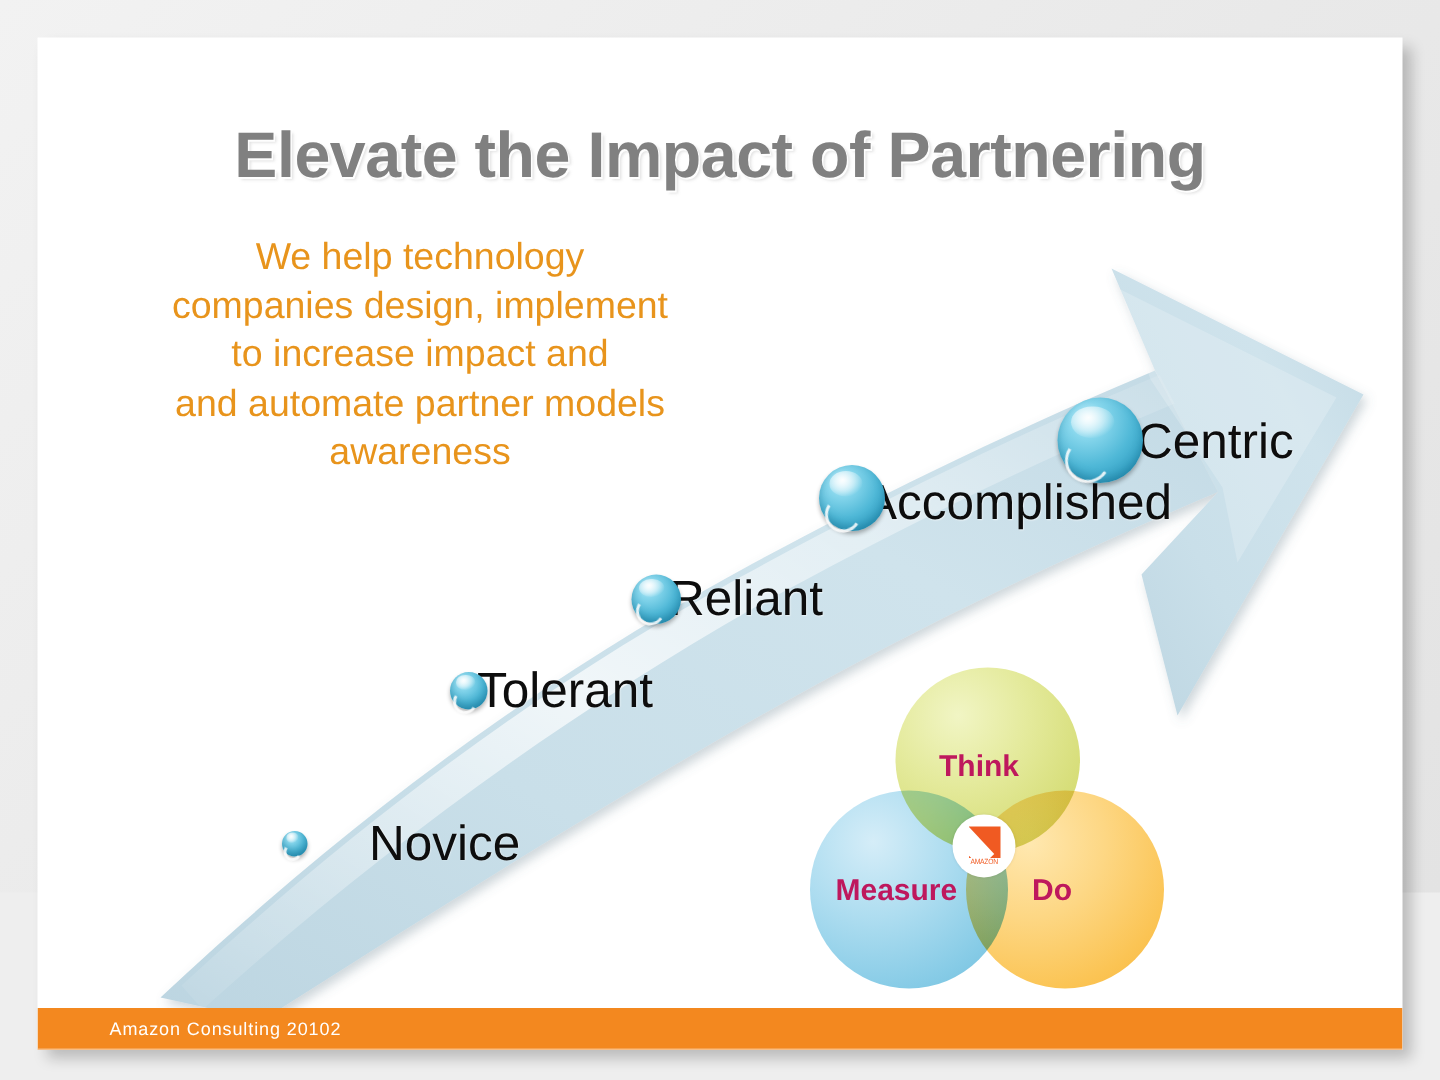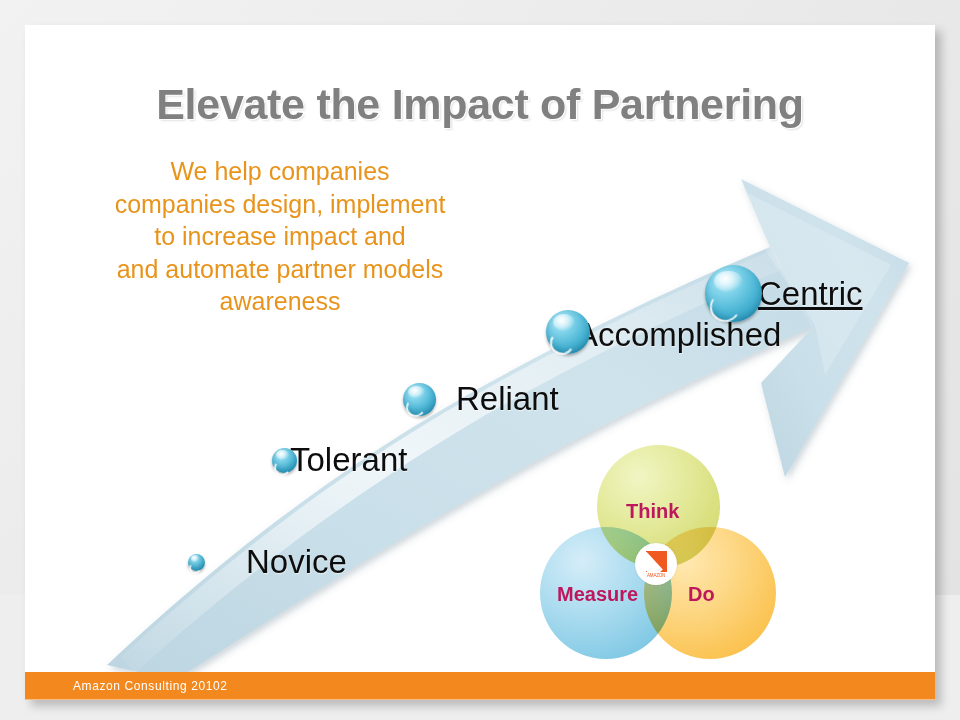--- a/index.html
+++ b/index.html
@@ -104,36 +104,36 @@
   }
   .stage-label {
     font-size: 33px;
     color: #0d0d0d;
     white-space: nowrap;
     margin-left: -6px;
     text-shadow: 0.5px 0.5px 1px rgba(255,255,255,0.6);
   }
 
   #stage-novice        { left: 163px; top: 518px; gap: 44px; }
-  #stage-tolerant      { left: 247px; top: 416px; text-align: center; }
-  #stage-reliant       { left: 378px; top: 355px; gap: 28px; }
+  #stage-tolerant      { left: 275px; top: 416px; text-align: center; }
+  #stage-reliant       { left: 396px; top: 355px; }
   #stage-accomplished  { left: 521px; top: 285px; }
   #stage-centric       { left: 680px; top: 240px; }
 
   #stage-novice       .stage-bead { width: 17px;  height: 17px; }
   #stage-tolerant     .stage-bead { width: 25px;  height: 25px; }
   #stage-reliant      .stage-bead { width: 33px;  height: 33px; }
   #stage-accomplished .stage-bead { width: 44px;  height: 44px; }
   #stage-centric      .stage-bead { width: 57px;  height: 57px; }
 
   #stage-novice        .stage-label { align-self: flex-end; margin-left: -3px; }
   #stage-tolerant      .stage-label { align-self: flex-end; margin-left: -7px; }
   #stage-reliant       .stage-label { align-self: flex-end; margin-left: -8px; }
   #stage-accomplished  .stage-label { align-self: flex-end; margin-left: -14px; }
-  #stage-centric       .stage-label { align-self: center;   margin-left: -4px; text-decoration: underline; }
+  #stage-centric       .stage-label { align-self: center;   margin-left: -4px; }
 
   
   #venn {
     position: absolute;
     left: 515px; top: 420px;
     width: 235px; height: 215px;
   }
   .venn-circle {
     position: absolute;
     border-radius: 50%;
@@ -274,21 +274,21 @@
                L 758,244
                C 672,280 580,324 478,380
                C 352,452 232,538 110,648
                Z" fill="url(#arrowShine)"></path>
       <path d="M 722,168 L 866,240 L 800,350 L 790,300 L 742,228 Z" fill="#ffffff" opacity="0.20"></path>
     </svg>
 
     <div id="slide-title">Elevate the Impact of Partnering</div>
 
     <div id="blurb">
-      <span class="line">We help companies</span>
+      <span class="line">We help technology</span>
       <span class="line">companies design, implement</span>
       <span class="line">to increase impact and</span>
       <span class="line">and automate partner models</span>
       <span class="line">awareness</span>
     </div>
 
     <div class="stage" id="stage-novice">
       <span class="stage-bead"></span>
       <span class="stage-label">Novice</span>
     </div>

